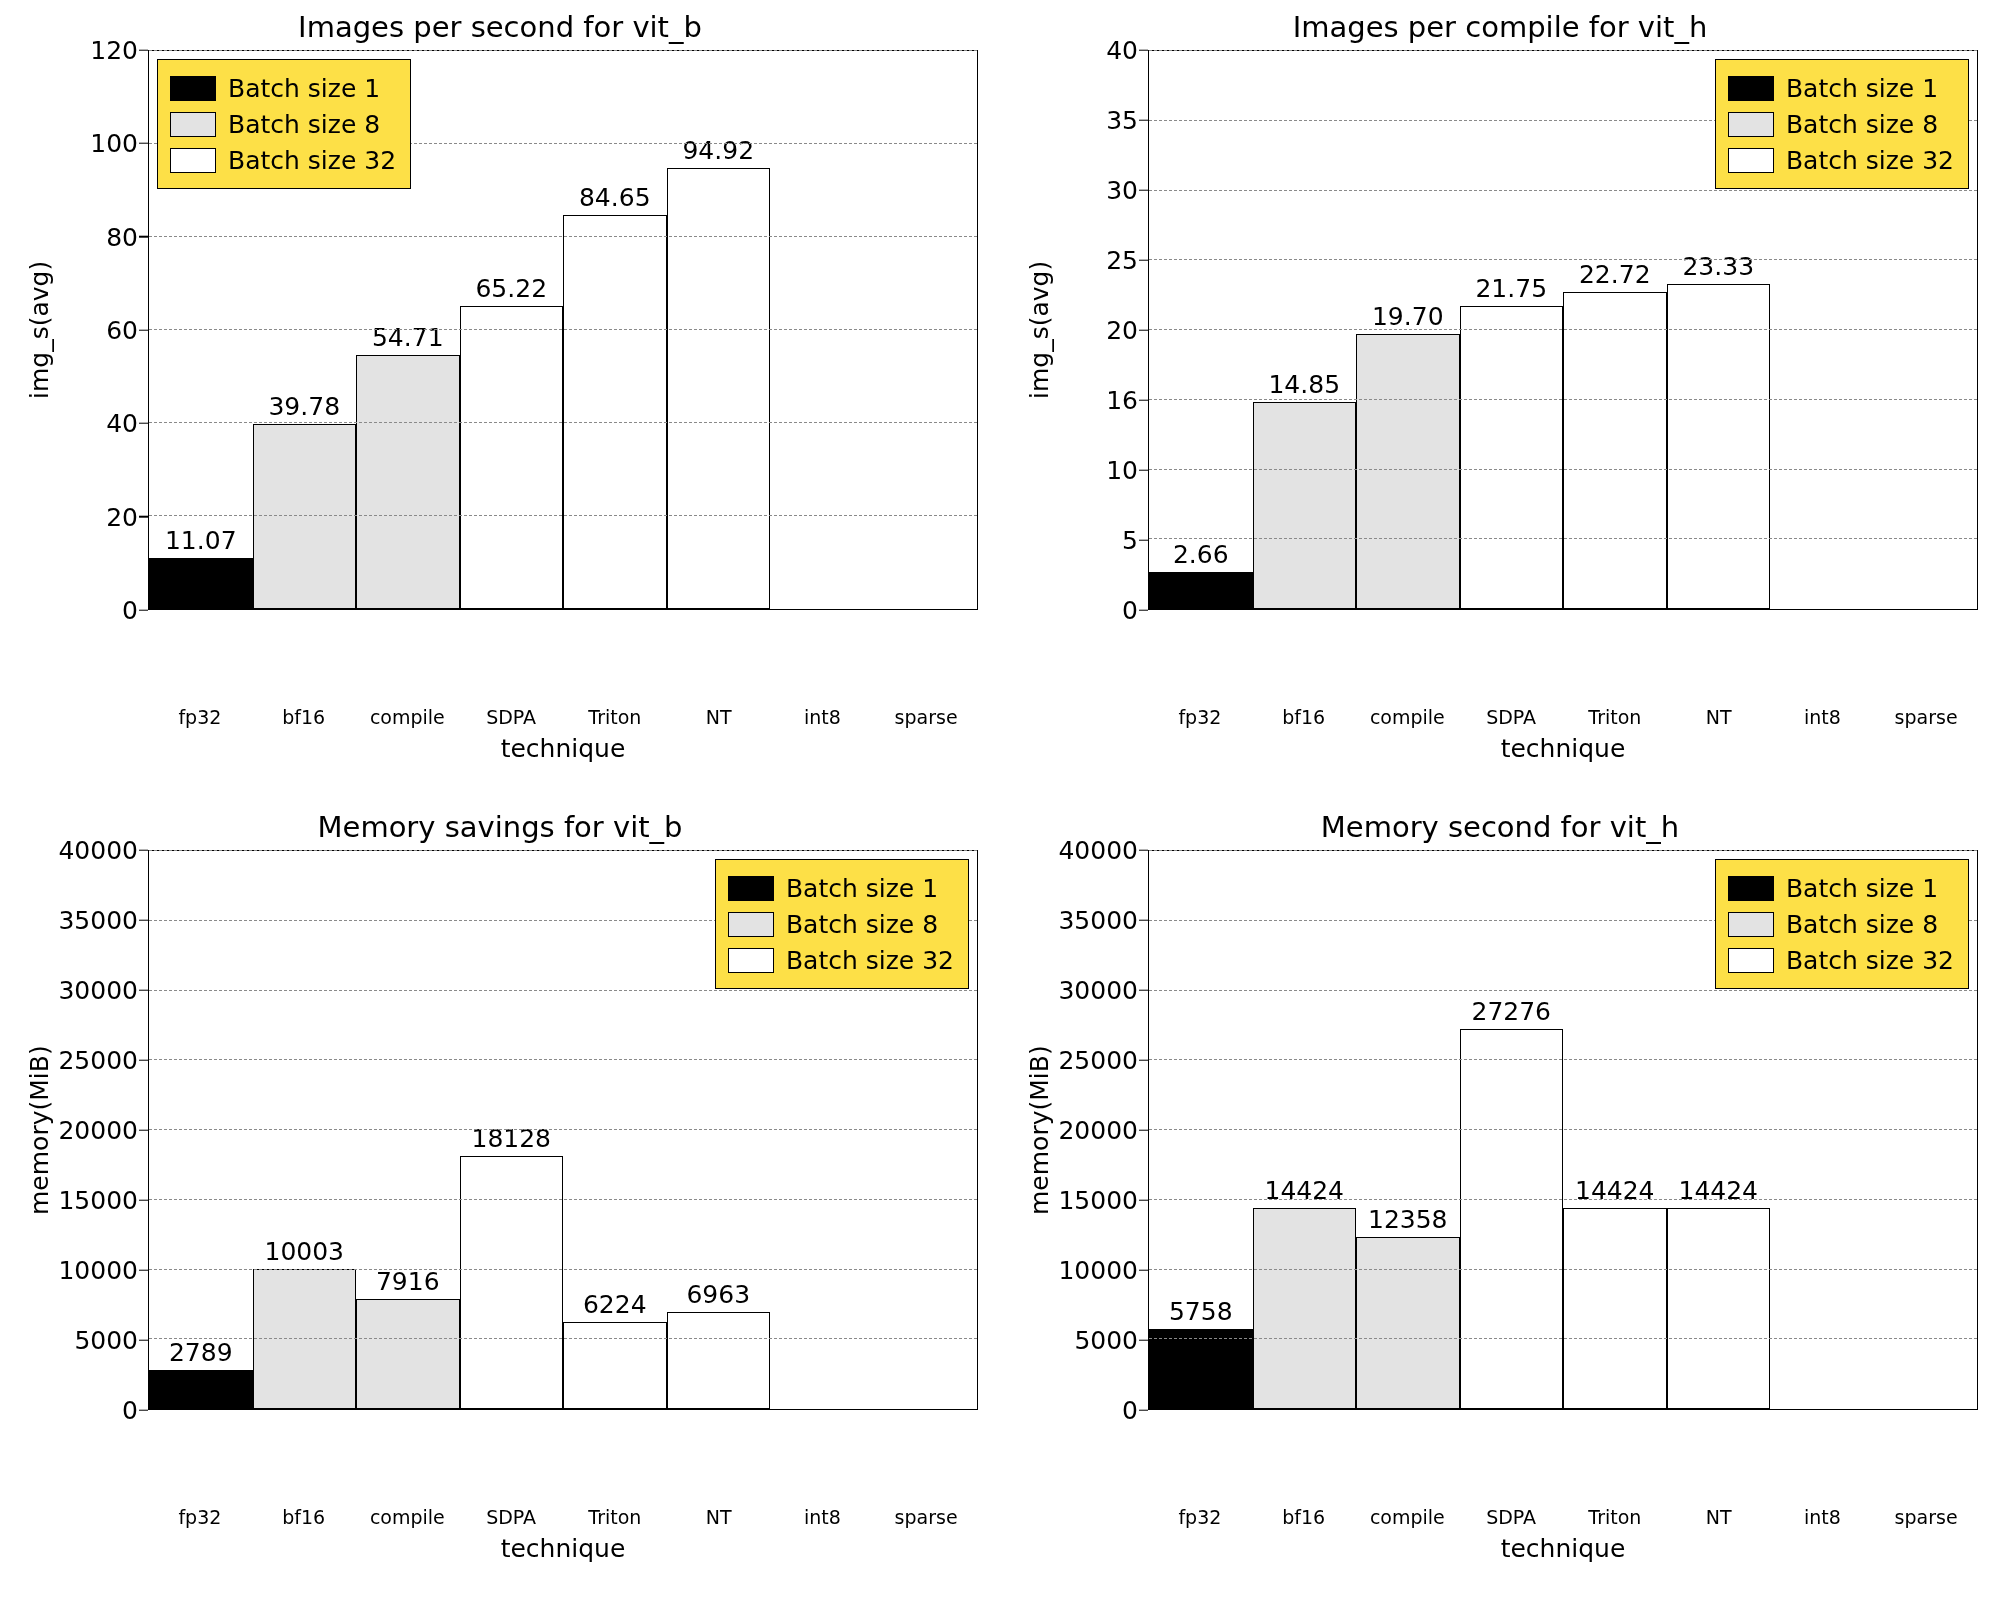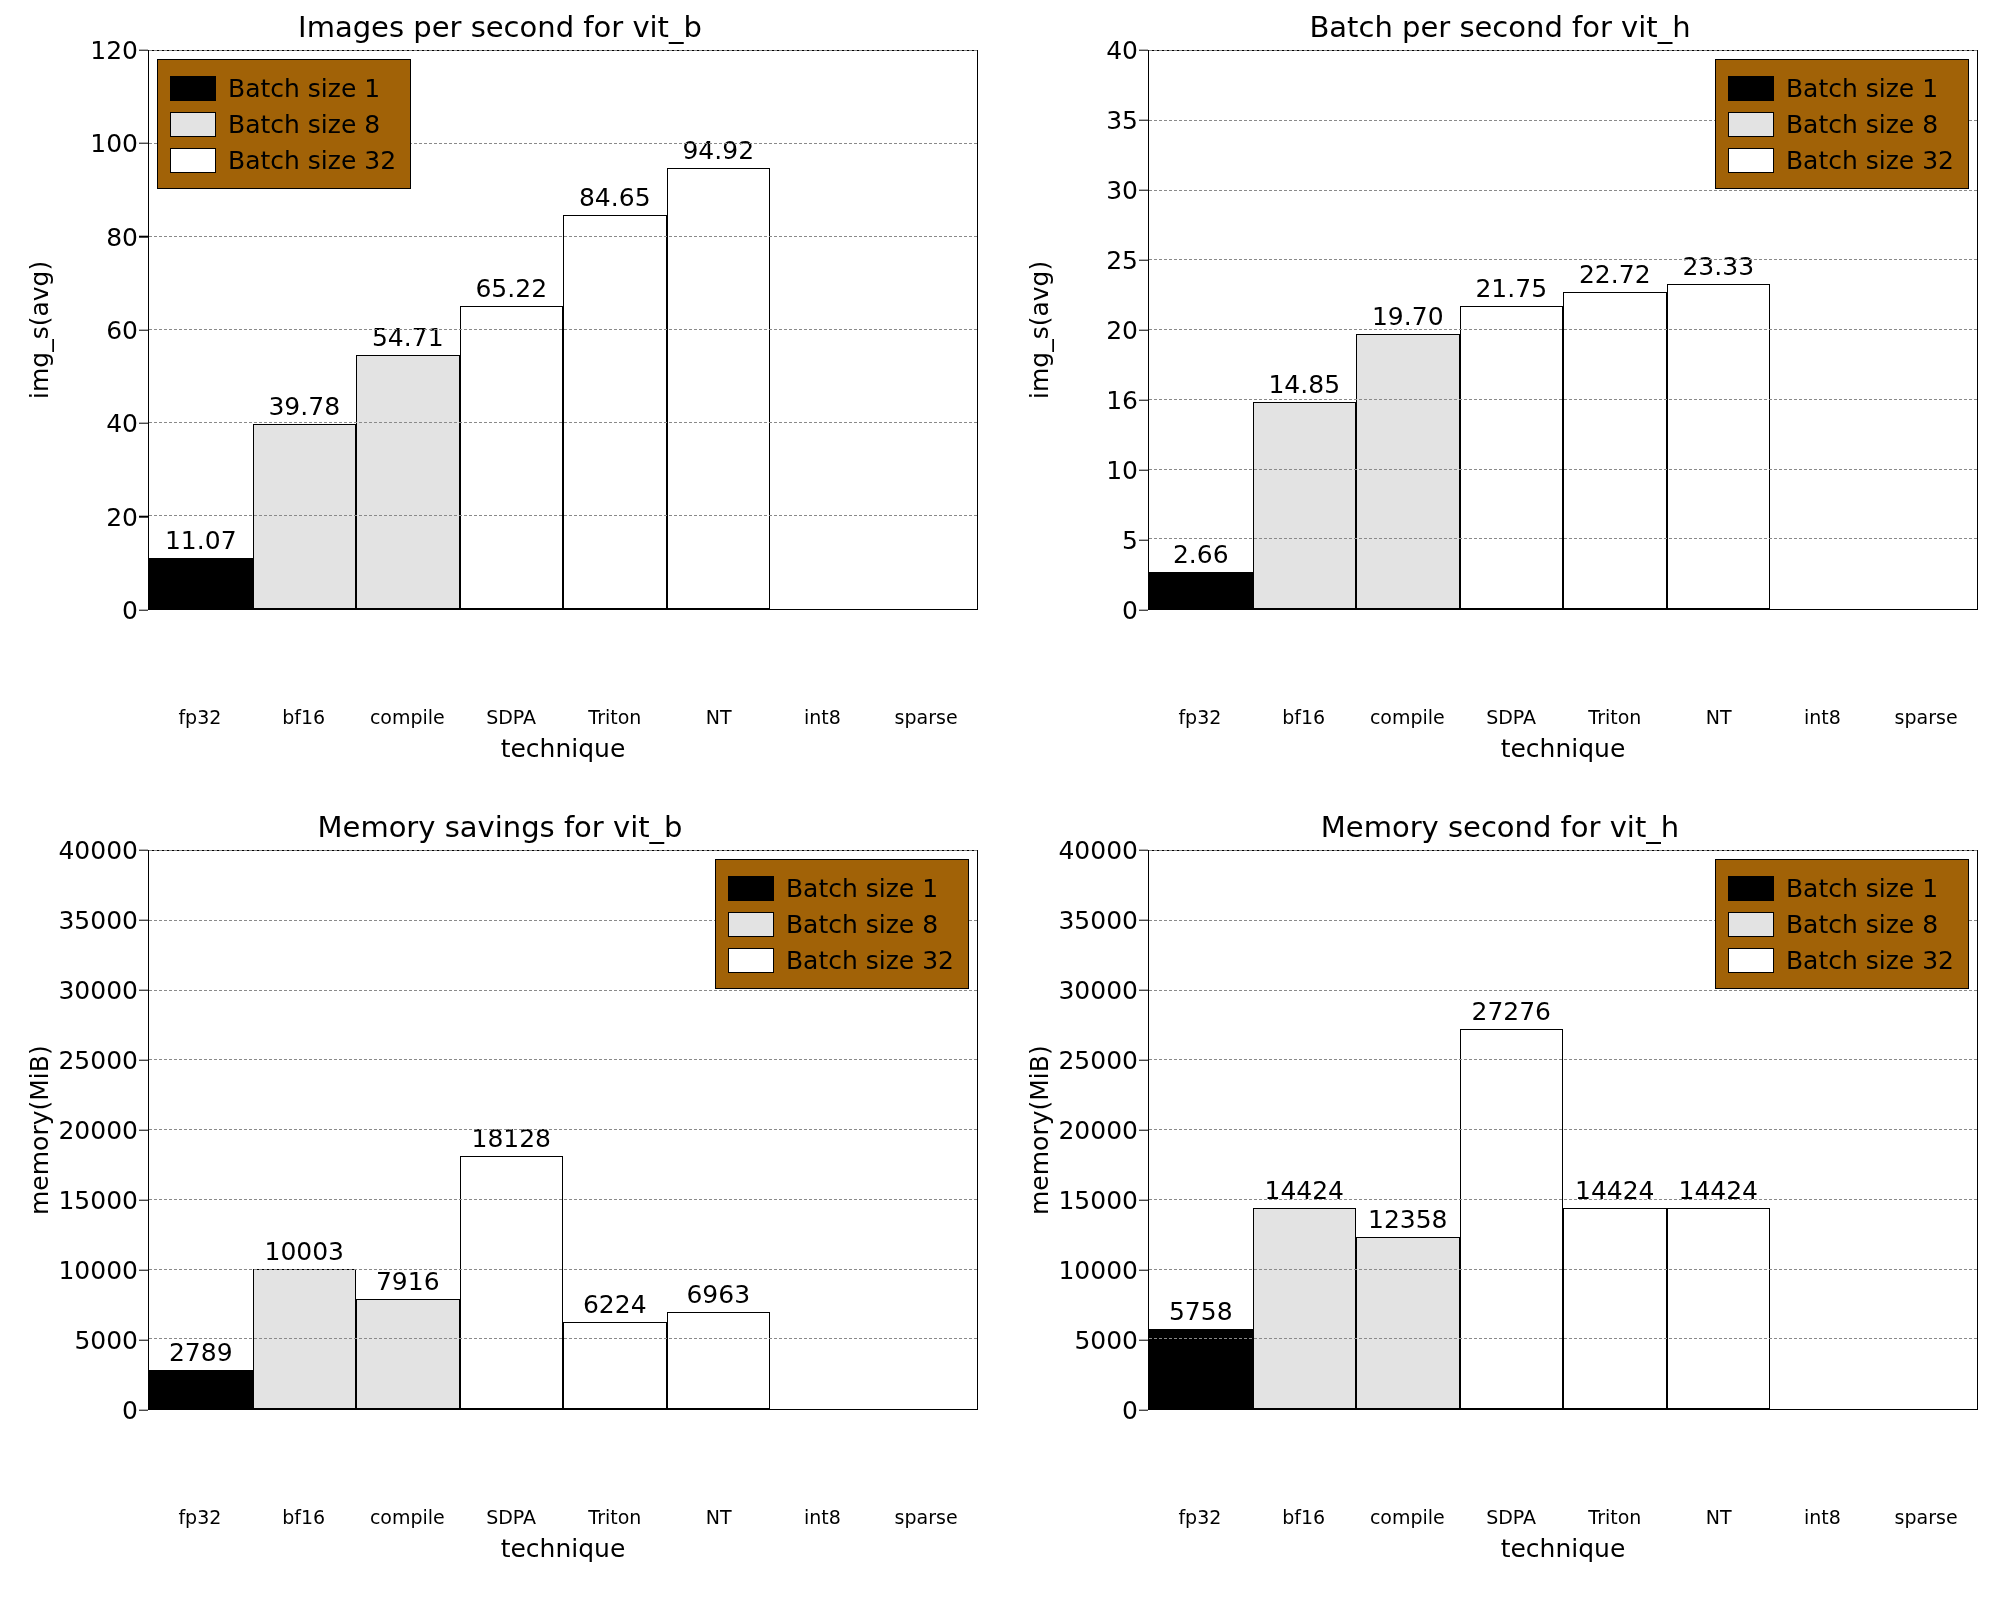--- a/index.html
+++ b/index.html
@@ -141,21 +141,21 @@
   .xticks-spacer-left { width: 126px; }
   .xlabel {
     text-align: center;
     font-size: 25px;
     margin-top: 0px;
     padding-left: 126px;
   }
   .legend {
     position: absolute;
     border: 1.2px solid #000;
-    background: #a16207;
+    background: #fde047;
     padding: 10px 14px 10px 12px;
     z-index: 5;
   }
   .legend-item {
     display: flex;
     align-items: center;
     height: 36px;
   }
   .legend-swatch {
     width: 46px;
@@ -258,21 +258,21 @@
           <div class="xtick">Triton</div>
           <div class="xtick">NT</div>
           <div class="xtick">int8</div>
           <div class="xtick">sparse</div>
         </div>
     </div>
     <div class="xlabel">technique</div>
   </div>
 
   <div class="panel">
-    <div class="panel-title">Batch per second for vit_h</div>
+    <div class="panel-title">Images per compile for vit_h</div>
     <div class="plot-wrap">
       <div class="ylabel">img_s(avg)</div>
       <div class="ytick-col">
           <div class="ytick" style="bottom: calc(0% + 0px); top: auto; transform: translateY(50%);">0</div>
           <div class="ytick" style="bottom: calc(12.5% + 0px); top: auto; transform: translateY(50%);">5</div>
           <div class="ytick" style="bottom: calc(25% + 0px); top: auto; transform: translateY(50%);">10</div>
           <div class="ytick" style="bottom: calc(37.5% + 0px); top: auto; transform: translateY(50%);">16</div>
           <div class="ytick" style="bottom: calc(50% + 0px); top: auto; transform: translateY(50%);">20</div>
           <div class="ytick" style="bottom: calc(62.5% + 0px); top: auto; transform: translateY(50%); margin-left: 17px;">25</div>
           <div class="ytick" style="bottom: calc(75% + 0px); top: auto; transform: translateY(50%);">30</div>

